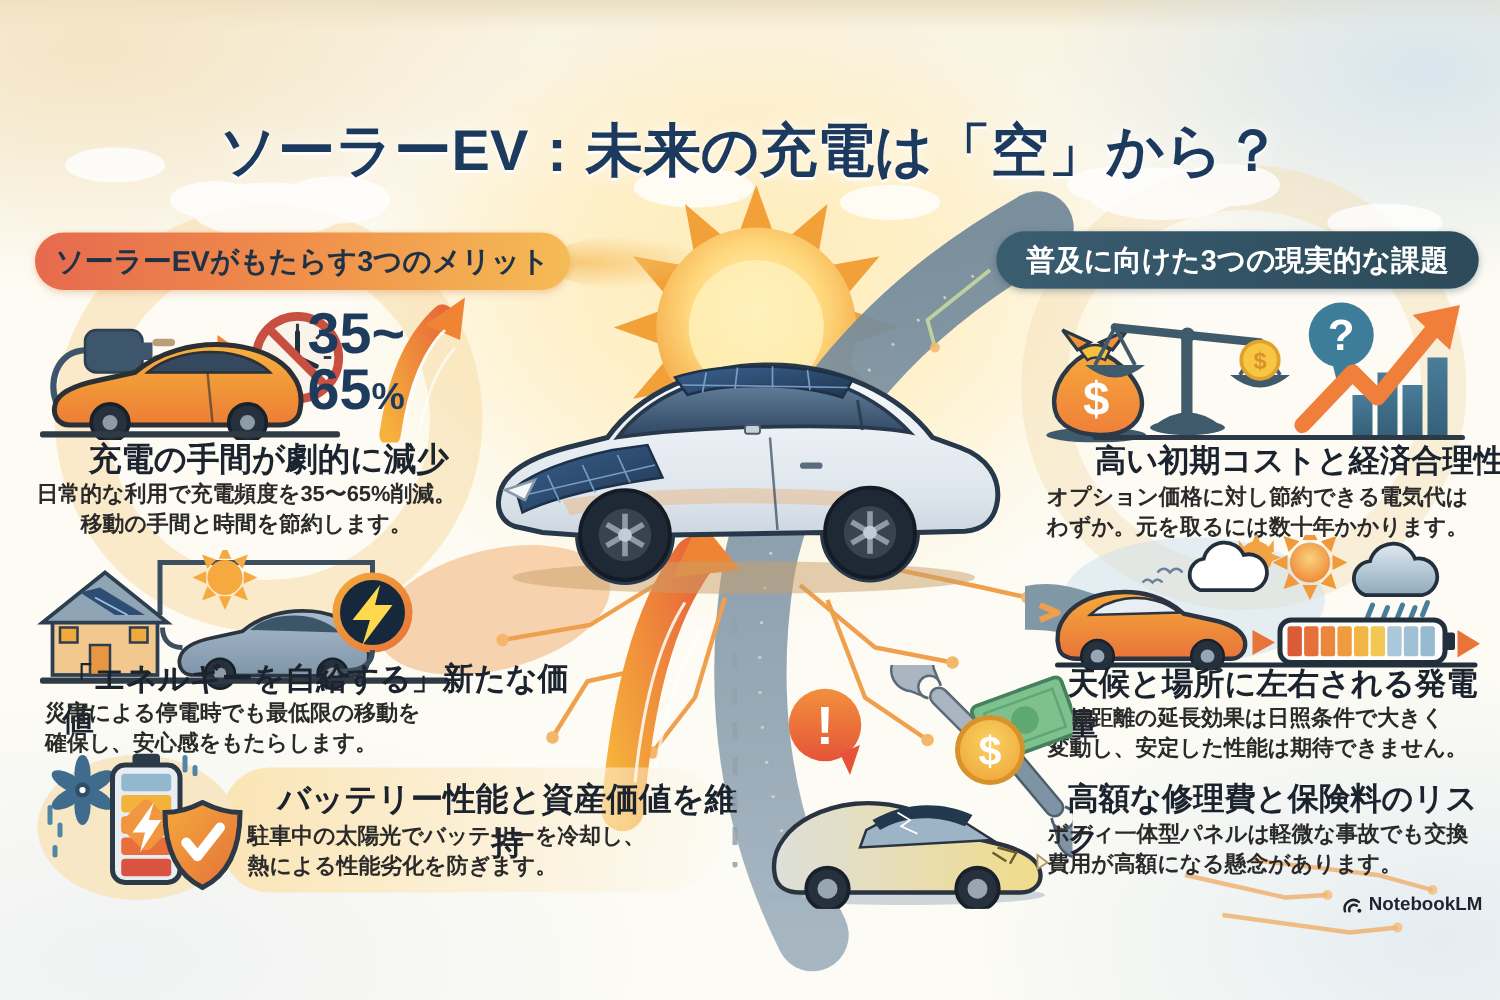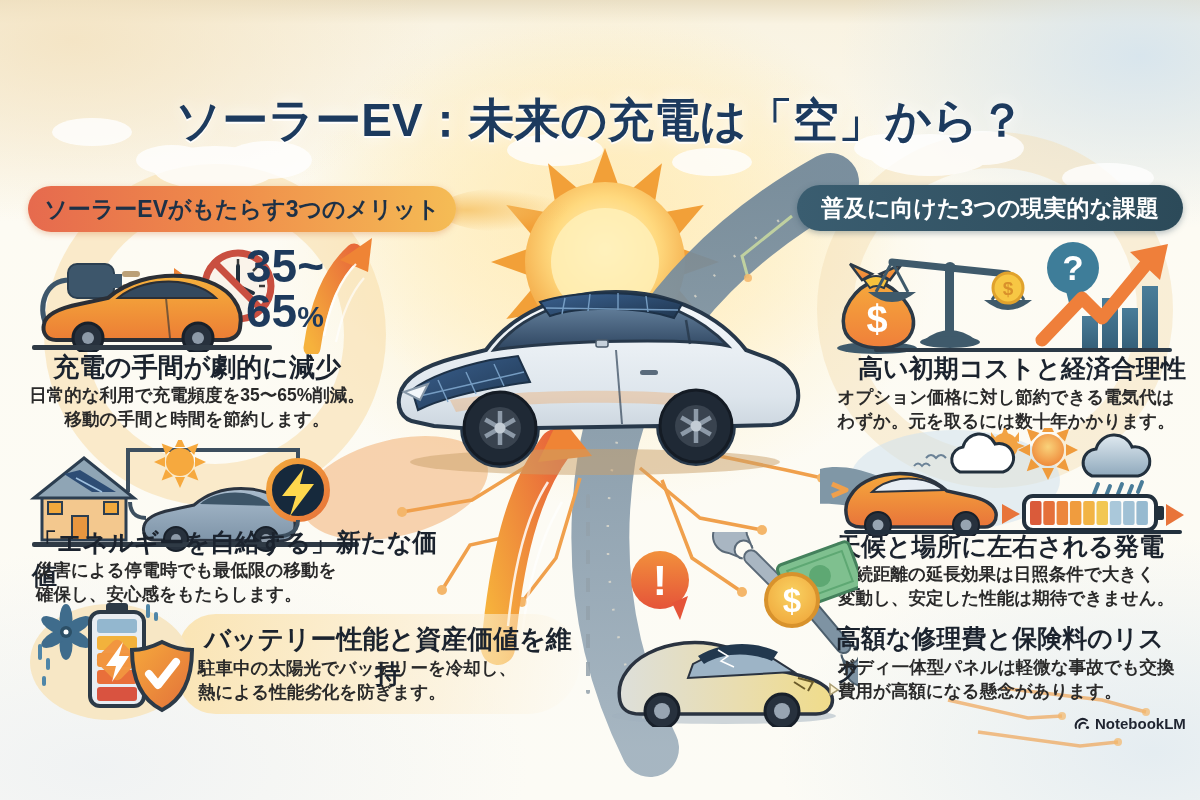--- a/index.html
+++ b/index.html
@@ -37,35 +37,35 @@
   }
   .pill-tail{
     left:440px;top:188px;width:130px;height:44px;border-radius:50%;
     background:radial-gradient(ellipse at 20% 50%, rgba(246,196,106,.85), rgba(246,196,106,0) 70%);
   }
   .pill-right{
     left:797px;top:185px;width:386px;color:#ffffff;
     background:linear-gradient(90deg,#3a5d70,#2c4a59);
     box-shadow:0 2px 6px rgba(40,70,85,.35);
   }
-  .sec-head{position:absolute;font-weight:800;color:#1b232e;}
+  .sec-head{position:absolute;font-weight:800;color:#1b232e;margin-left:18px;}
   .sec-body{position:absolute;font-weight:700;color:#2a2a2a;font-size:17.5px;line-height:1.36;}
   .center{text-align:center;}
   .stat{
     position:absolute;left:246px;top:244px;width:130px;z-index:3;
     color:#1e3a5c;font-weight:800;font-size:46px;line-height:0.98;
   }
   .stat .pct{font-size:30px;}
   .divider{
     position:absolute;left:586px;top:494px;width:4px;height:200px;opacity:.85;
     background:repeating-linear-gradient(180deg,#93a1ab 0 14px,rgba(0,0,0,0) 14px 28px);
     border-radius:2px;
   }
   .footer-brand{
-    position:absolute;left:1074px;top:715px;display:flex;align-items:flex-start;gap:5px;
+    position:absolute;left:1074px;top:715px;display:flex;align-items:flex-end;gap:5px;
     font-size:15px;font-weight:700;color:#1f2430;
   }
   svg{display:block;}
   svg text{font-family:"Liberation Sans","DejaVu Sans",sans-serif;}
 </style>
 </head>
 <body>
 
 <div class="canvas">
 

